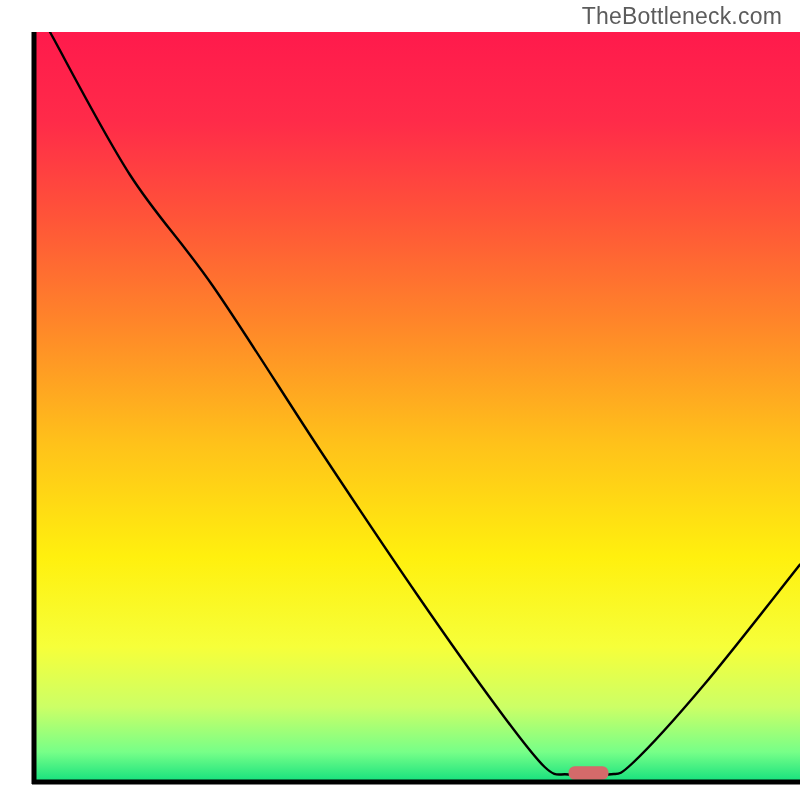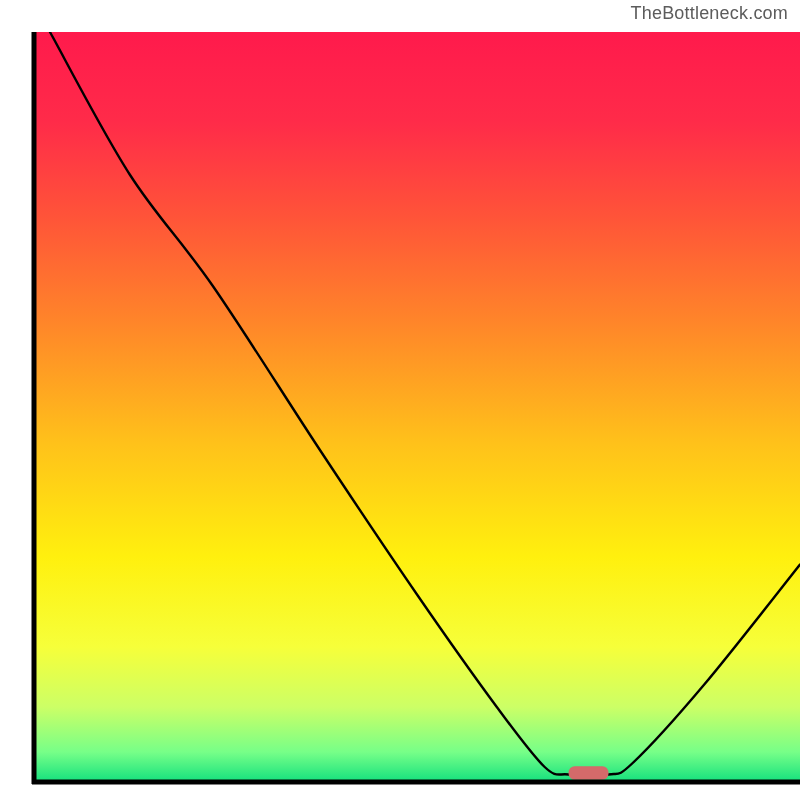--- a/index.html
+++ b/index.html
@@ -11,23 +11,23 @@
     font-family: Arial, Helvetica, sans-serif;
   }
   .chart-container {
     position: relative;
     width: 800px;
     height: 800px;
   }
   .watermark {
     position: absolute;
     top: 3px;
-    right: 12px;
+    right: 18px;
     color: #5c5c5c;
-    font-size: 18px;
+    font-size: 23px;
     font-weight: 500;
     letter-spacing: 0.2px;
     z-index: 10;
   }
   svg {
     display: block;
   }
 </style>
 </head>
 <body>

